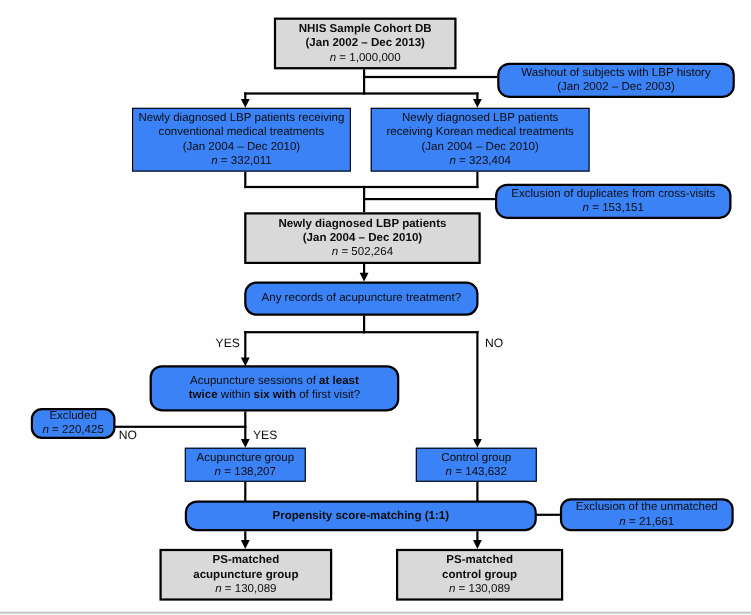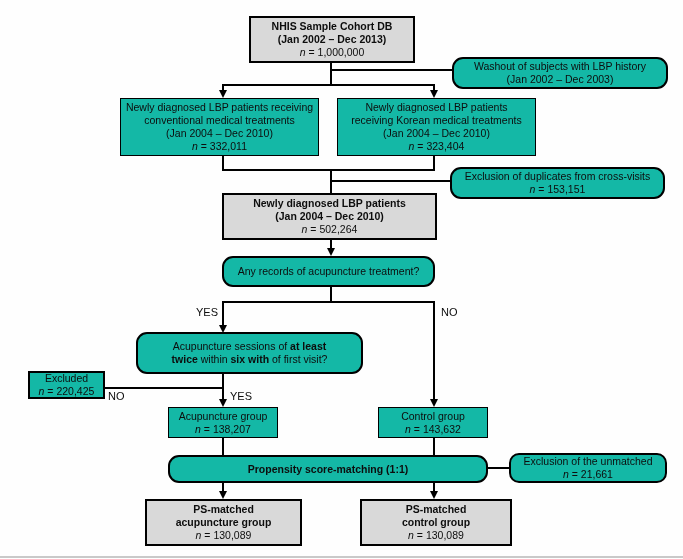--- a/index.html
+++ b/index.html
@@ -2,21 +2,21 @@
 <html style="--gray: #d9d9d9; --line: #000000;"><head>
 <meta charset="utf-8">
 <style>
   :root { --gray:#d9d9d9; --line:#000; }
   * { margin:0; padding:0; box-sizing:border-box; }
   body { background:#fff; font-family:"Liberation Sans","DejaVu Sans",sans-serif; }
   #figure {
     position:relative; width:683px; height:559px; background:#fefefe; overflow:hidden;
   }
   .bx {
-    position:absolute; background:#14b8a6; border:1.8px solid var(--line);
+    position:absolute; background:#3b82f6; border:1.8px solid var(--line);
     display:flex; flex-direction:column; align-items:center; justify-content:center;
     text-align:center; z-index:2;
   }
   .bx.gray { background:var(--gray); border-width:2.6px; }
   .bx.round { border-radius:11px; border-width:2px; }
   .ln { font-size:10.5px; line-height:13px; white-space:nowrap; color:#0d0d0d; }
   .ln.b { font-weight:bold; }
   .nline { font-size:10.5px; line-height:13px; white-space:nowrap; color:#0d0d0d; }
   .nline::first-letter { font-style:italic; }
   .hl, .vl { position:absolute; background:var(--line); z-index:1; }
@@ -111,21 +111,21 @@
 
   <div class="bx round" style="left:222px; top:256px; width:213px; height:31px;">
     <div class="ln">Any records of acupuncture treatment?</div>
   </div>
 
   <div class="bx round" style="left:136px; top:332px; width:227px; height:42px;">
     <div class="ln"><span>Acupuncture sessions of </span><span class="ln b">at least</span></div>
     <div class="ln"><span class="ln b">twice</span><span> within </span><span class="ln b">six with</span><span> of first visit?</span></div>
   </div>
 
-  <div class="bx round" style="left:28px; top:371px; width:77px; height:28px; border-radius:0;">
+  <div class="bx round" style="left:28px; top:371px; width:77px; height:28px; border-radius:10px;">
     <div class="ln">Excluded</div>
     <div class="nline">n = 220,425</div>
   </div>
 
   <div class="bx" style="left:168px; top:407px; width:110px; height:31px;">
     <div class="ln">Acupuncture group</div>
     <div class="nline">n = 138,207</div>
   </div>
 
   <div class="bx" style="left:378px; top:407px; width:110px; height:31px;">

